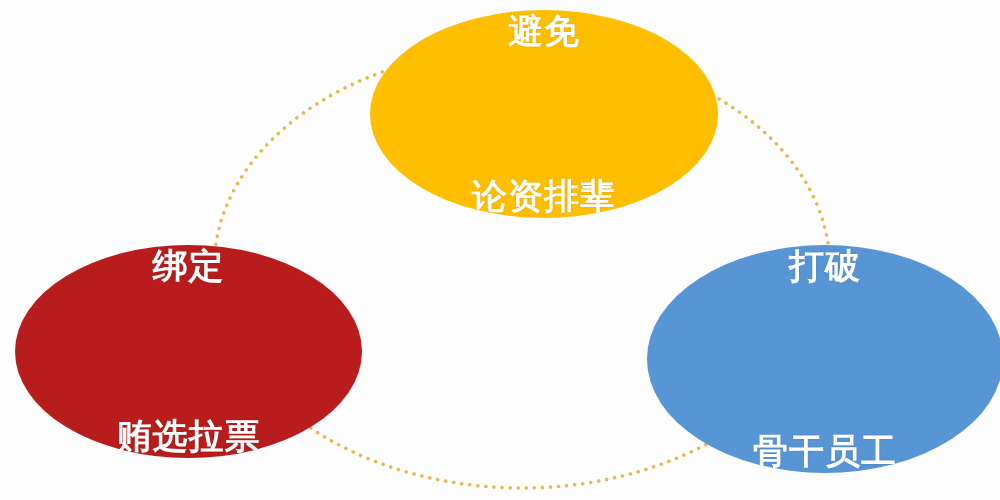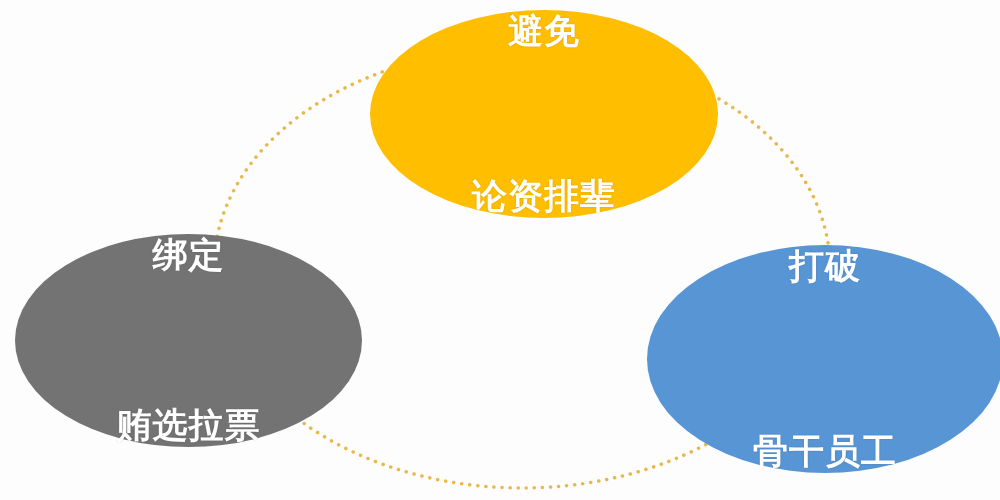--- a/index.html
+++ b/index.html
@@ -20,21 +20,21 @@
 <div class="canvas">
   <svg class="ring" width="1000" height="500">
     <ellipse cx="522" cy="268" rx="308" ry="220" fill="none" stroke="#E8B84A" stroke-width="3.5" stroke-dasharray="0.1 8" stroke-linecap="round"></ellipse>
   </svg>
 
   <div class="node" style="left:370px; top:10px; width:348px; height:208px; background:#FFBE00;">
     <span class="line">避免</span>
     <span class="line">论资排辈</span>
   </div>
 
-  <div class="node" style="left:15px; top:234px; width:347px; height:213px; background:#737373;">
+  <div class="node" style="left:15px; top:245px; width:347px; height:213px; background:#b91c1c;">
     <span class="line">绑定</span>
     <span class="line">贿选拉票</span>
   </div>
 
   <div class="node" style="left:647px; top:245px; width:356px; height:228px; background:#5895D5;">
     <span class="line">打破</span>
     <span class="line">骨干员工</span>
   </div>
 </div>
 

